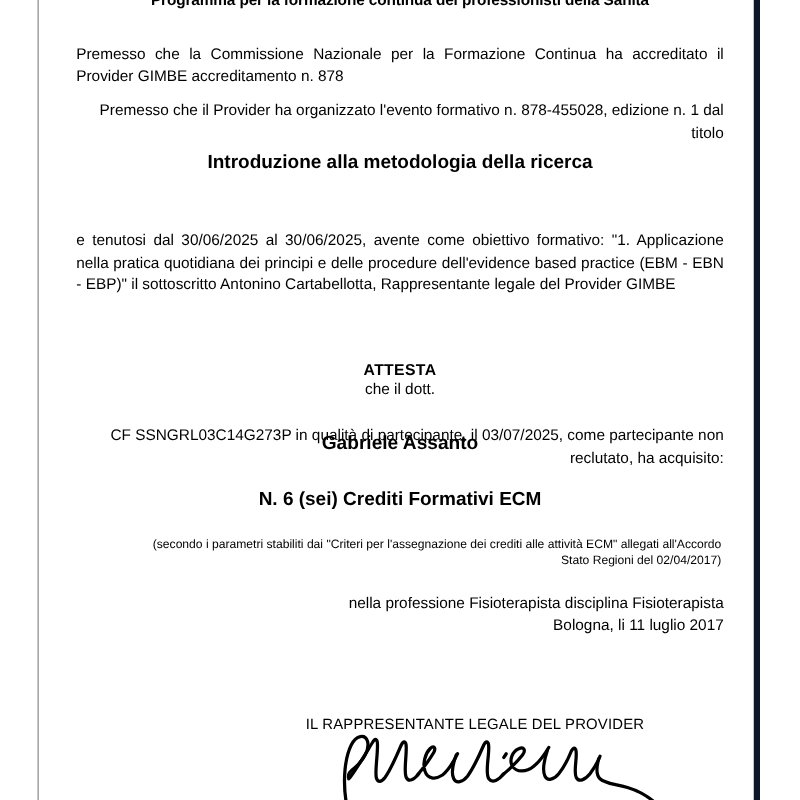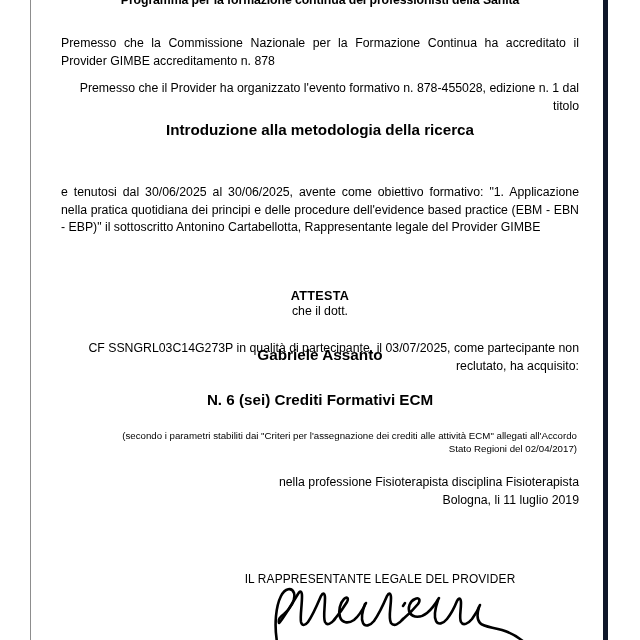--- a/index.html
+++ b/index.html
@@ -151,21 +151,21 @@
     <div class="para nojust" style="top:340px;">CF SSNGRL03C14G273P in qualità di partecipante, il 03/07/2025, come partecipante non reclutato, ha acquisito:</div>
 
     <div class="center-line credits-line" style="top:392px;">N. 6 (sei) Crediti Formativi ECM</div>
 
     <div class="fineprint" style="top:429px;">(secondo i parametri stabiliti dai "Criteri per l'assegnazione dei crediti alle attività ECM" allegati all'Accordo</div>
 
     <div class="fineprint" style="top:442px;">Stato Regioni del 02/04/2017)</div>
 
     <div class="para nojust" style="top:462px;margin-top:12px;">nella professione Fisioterapista disciplina Fisioterapista</div>
 
-    <div class="para nojust" style="top:492px;">Bologna, li 11 luglio 2019</div>
+    <div class="para nojust" style="top:492px;">Bologna, li 11 luglio 2017</div>
 
     <div class="signer-label" style="top:552px;margin-top:20px;">
       <span>IL RAPPRESENTANTE LEGALE DEL PROVIDER</span>
     </div>
 
   </div>
 </div>
 
 <div class="signature-wrap">
   <svg width="290" height="80" viewBox="0 0 290 80" xmlns="http://www.w3.org/2000/svg">

